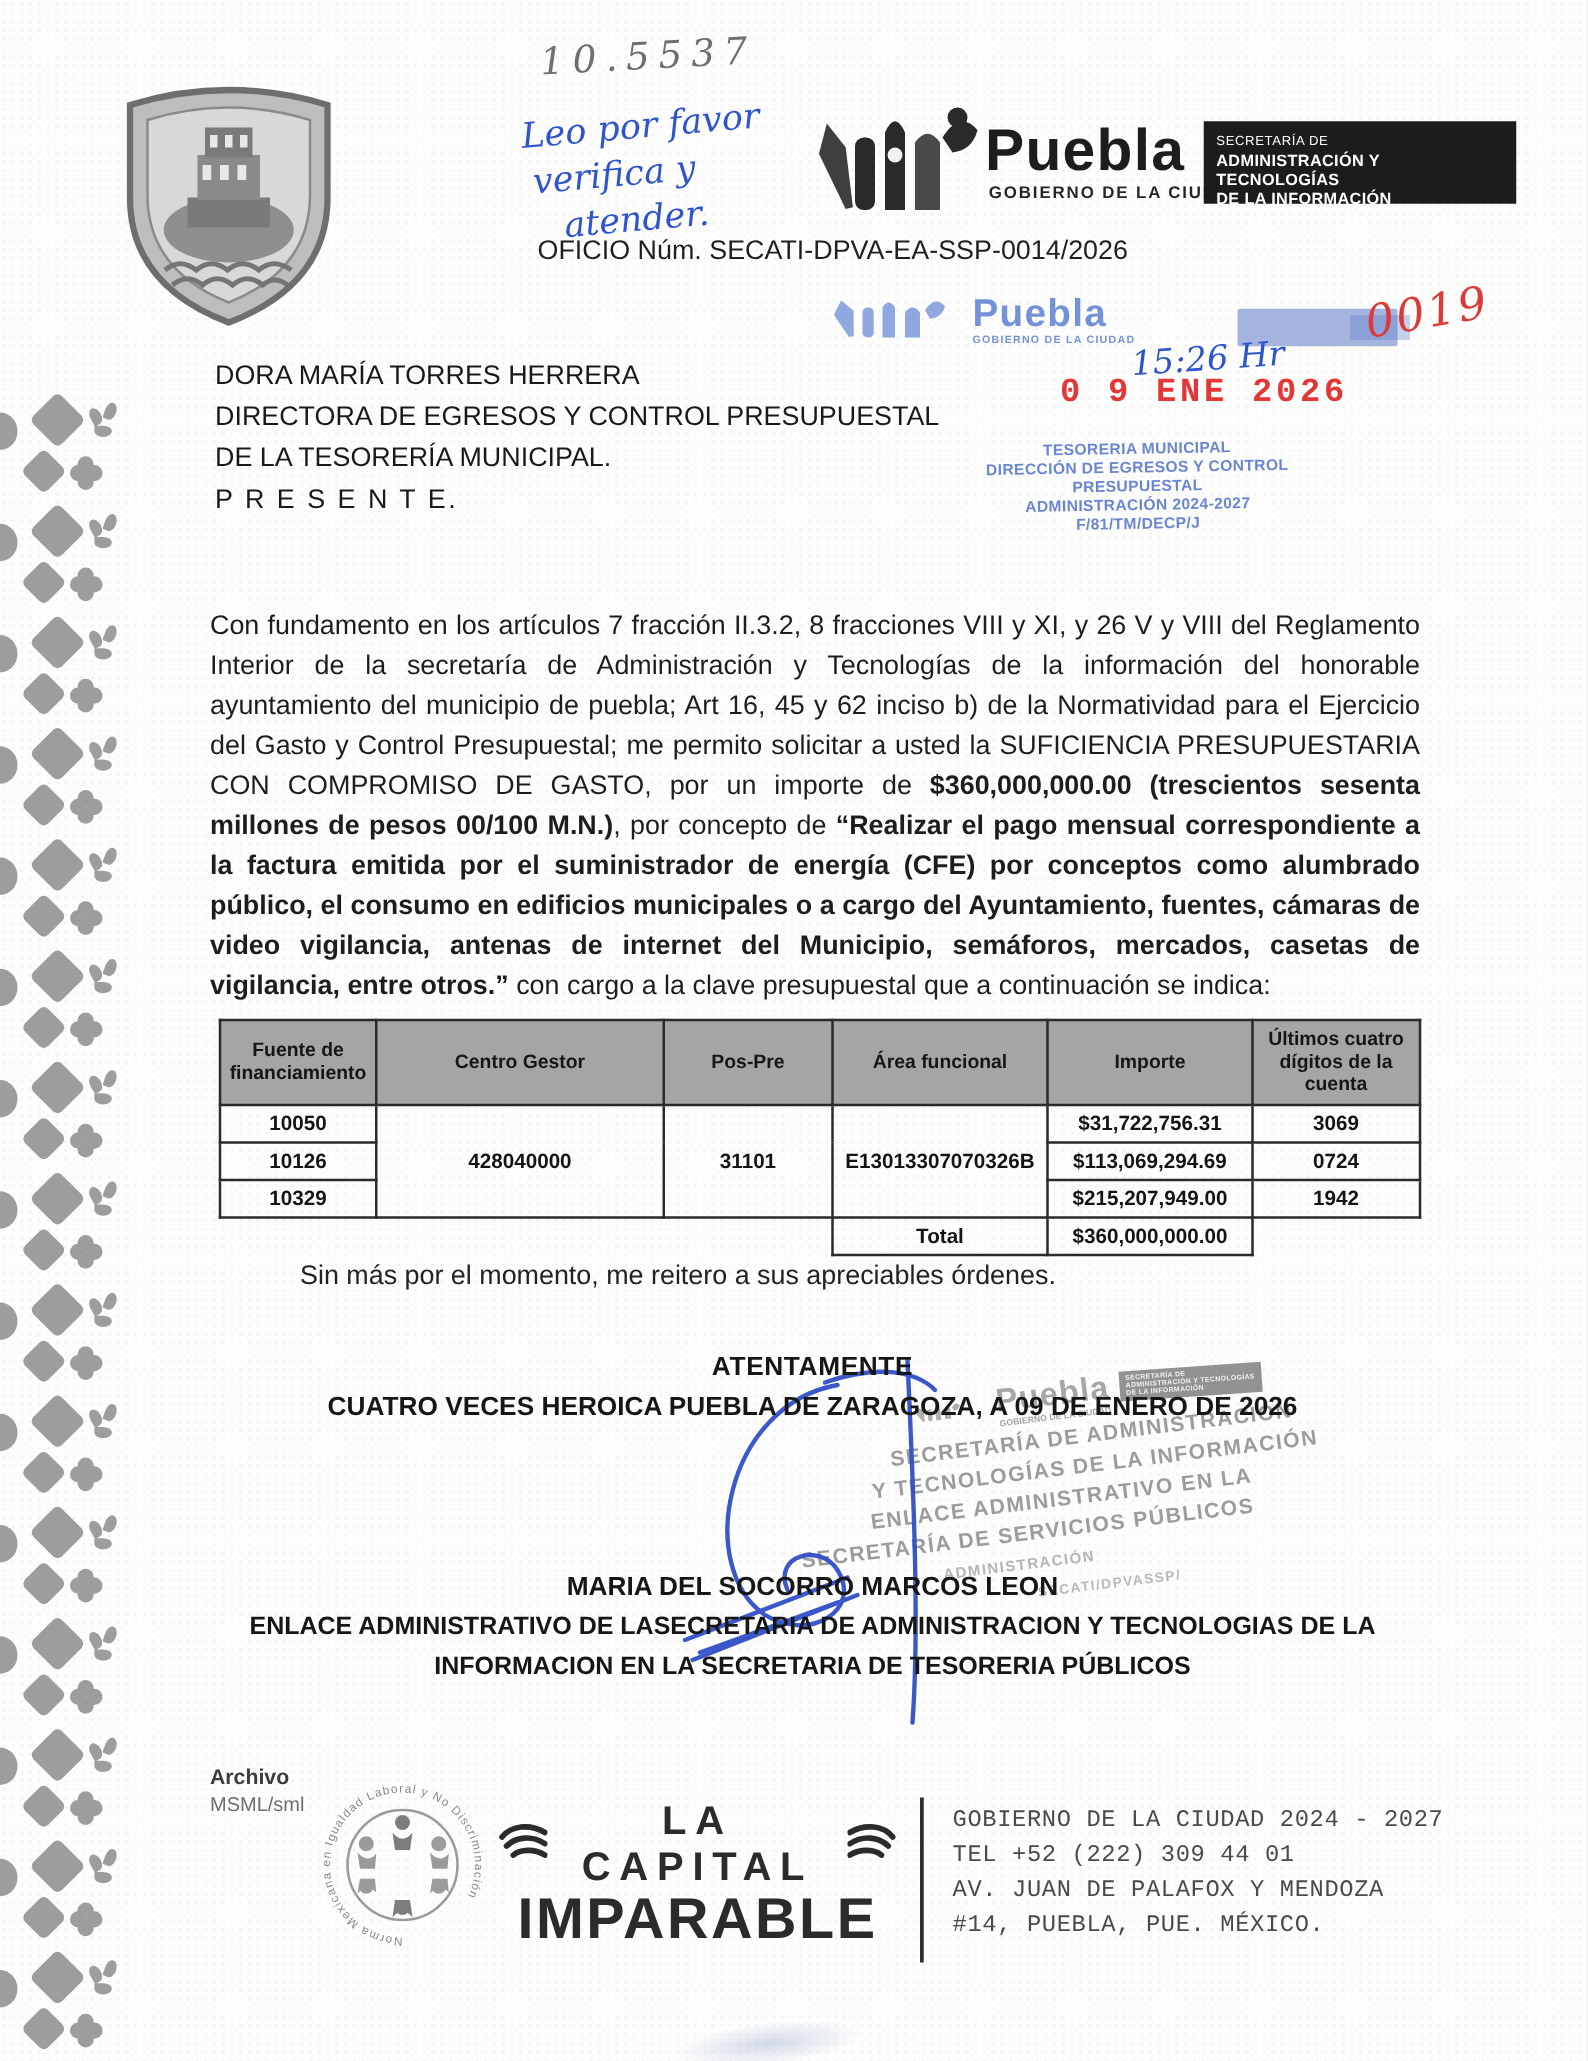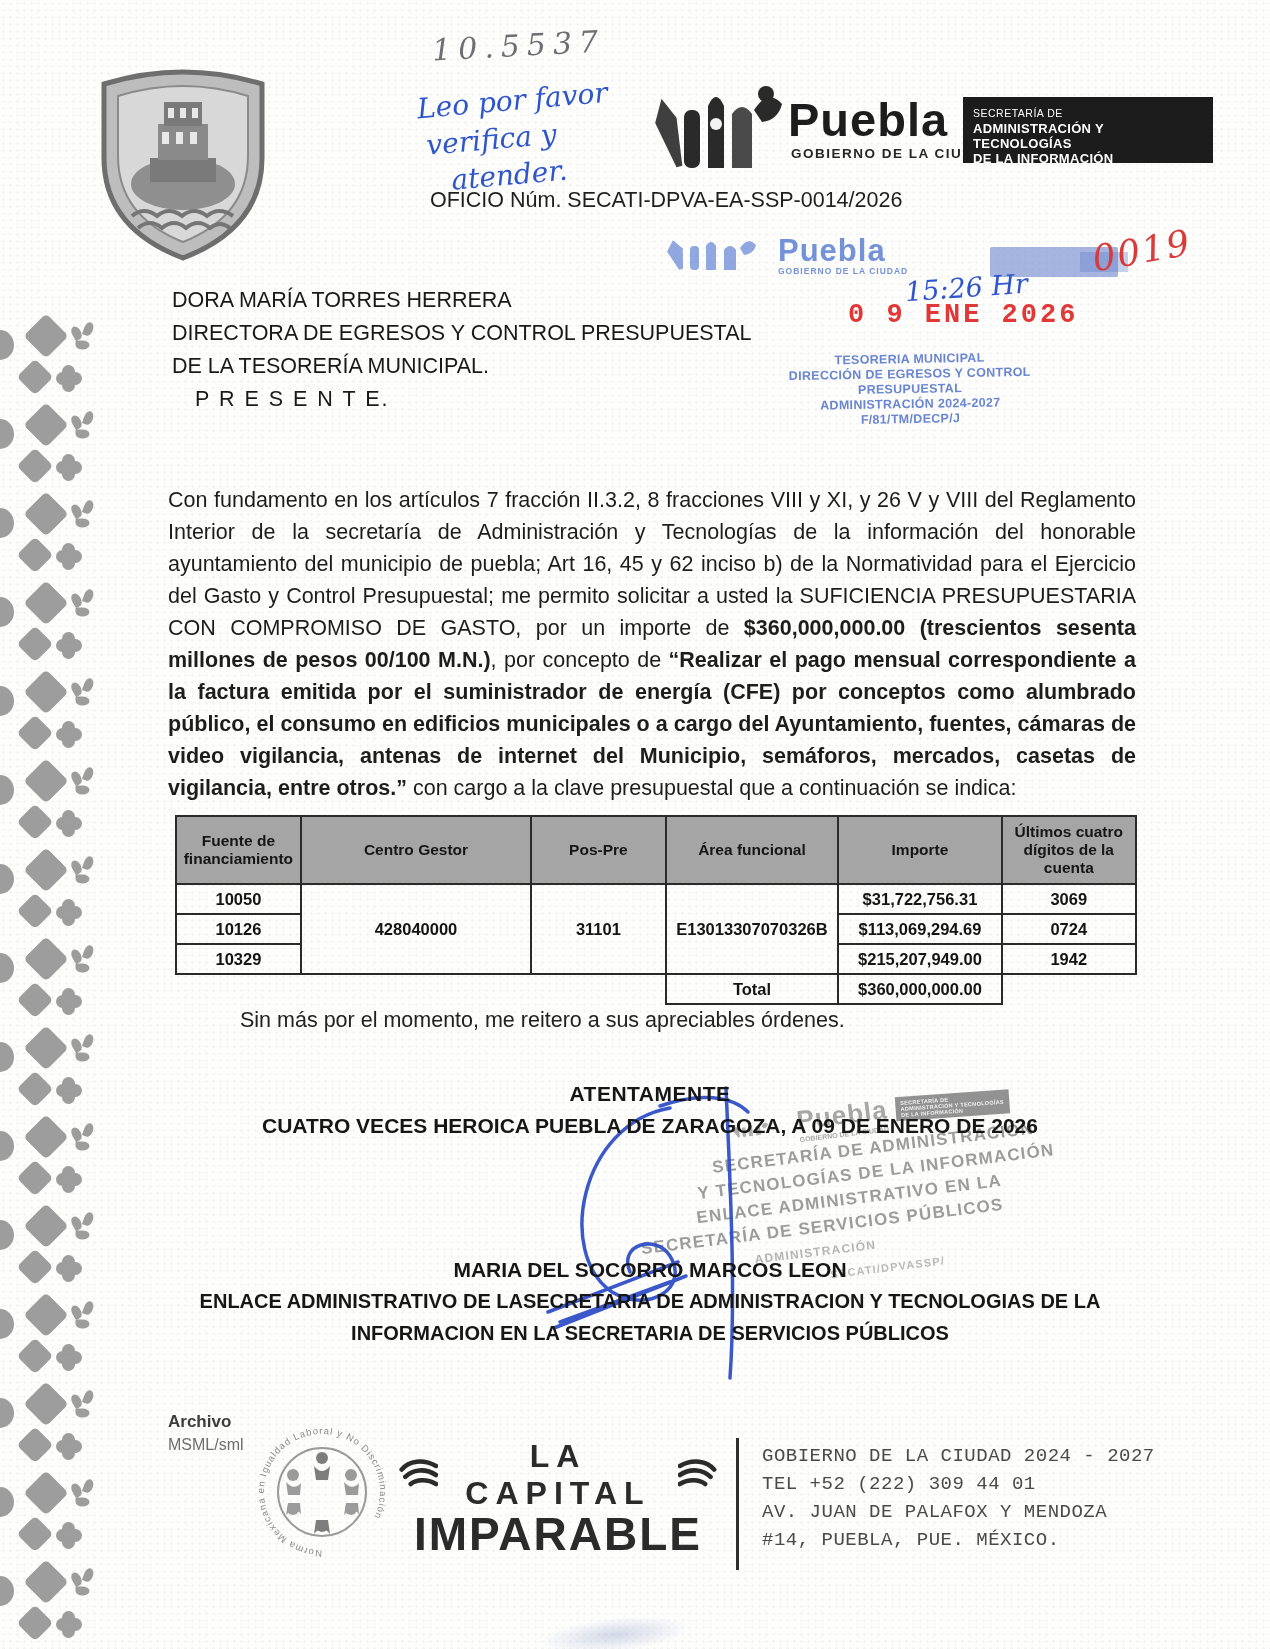--- a/index.html
+++ b/index.html
@@ -50,21 +50,21 @@
   .folio-red{left:1092px;top:230px;font-family:"DejaVu Serif",serif;font-style:italic;
     font-size:36px;color:#d93a3a;transform:rotate(-10deg);letter-spacing:2px;}
   .time-hand{left:905px;top:272px;font-family:"DejaVu Serif",serif;font-style:italic;
     font-size:27px;color:#2f55cc;transform:rotate(-4deg);}
   .date-red{left:848px;top:300px;font-family:"Liberation Mono",monospace;font-weight:bold;
     font-size:27px;color:#e23737;letter-spacing:3px;}
   .tesoreria-stamp{left:760px;top:352px;width:300px;text-align:center;color:#6b86d0;
     font-size:12.5px;font-weight:bold;line-height:15px;transform:rotate(-1deg);letter-spacing:.3px;}
   
   .recipient{left:172px;top:284px;font-size:21.5px;font-weight:normal;line-height:33px;color:#191919;}
-  .recipient div:last-child{letter-spacing:2px;margin-left:23px;}
+  .recipient div:last-child{letter-spacing:2px;}
   
   .body-par{left:168px;top:462px;width:968px;font-size:21.5px;line-height:32px;
     text-align:justify;color:#1d1d1d;}
   
   .budget-table{left:175px;top:815px;width:962px;border-collapse:collapse;font-size:16.5px;}
   .budget-table th{background:#a5a5a5;color:#161616;font-weight:bold;font-size:15.5px;
     line-height:18px;padding:6px 4px;border:2px solid #2a2a2a;}
   .budget-table td{border:2px solid #2a2a2a;text-align:center;font-weight:bold;
     padding:2px 4px;height:24px;color:#141414;}
   .budget-table .noborder{border:none;background:transparent;}
@@ -420,21 +420,21 @@
       <path d="M34 242 L 166 190"></path>
       <path d="M40 236 L 150 196"></path>
       <path d="M206 2 C 210 92, 216 210, 210 292"></path>
     </g>
   </svg>
 
   <div class="abs centerband atent">ATENTAMENTE</div>
   <div class="abs centerband placedate">CUATRO VECES HEROICA PUEBLA DE ZARAGOZA, A 09 DE ENERO DE 2026</div>
   <div class="abs centerband sig-name">MARIA DEL SOCORRO MARCOS LEON</div>
   <div class="abs centerband sig-title1">ENLACE ADMINISTRATIVO DE LASECRETARIA DE ADMINISTRACION Y TECNOLOGIAS DE LA</div>
-  <div class="abs centerband sig-title2">INFORMACION EN LA SECRETARIA DE SERVICIOS PÚBLICOS</div>
+  <div class="abs centerband sig-title2">INFORMACION EN LA SECRETARIA DE TESORERIA PÚBLICOS</div>
 
   <div class="abs archivo">
     <div class="a1">Archivo</div>
     <div class="a2">MSML/sml</div>
   </div>
 
   <div class="abs seal">
     <svg width="148" height="148" viewBox="0 0 148 148">
       <defs>
           <path id="sealcirc" d="M74 132 a58 58 0 1 1 0.01 0"></path>

